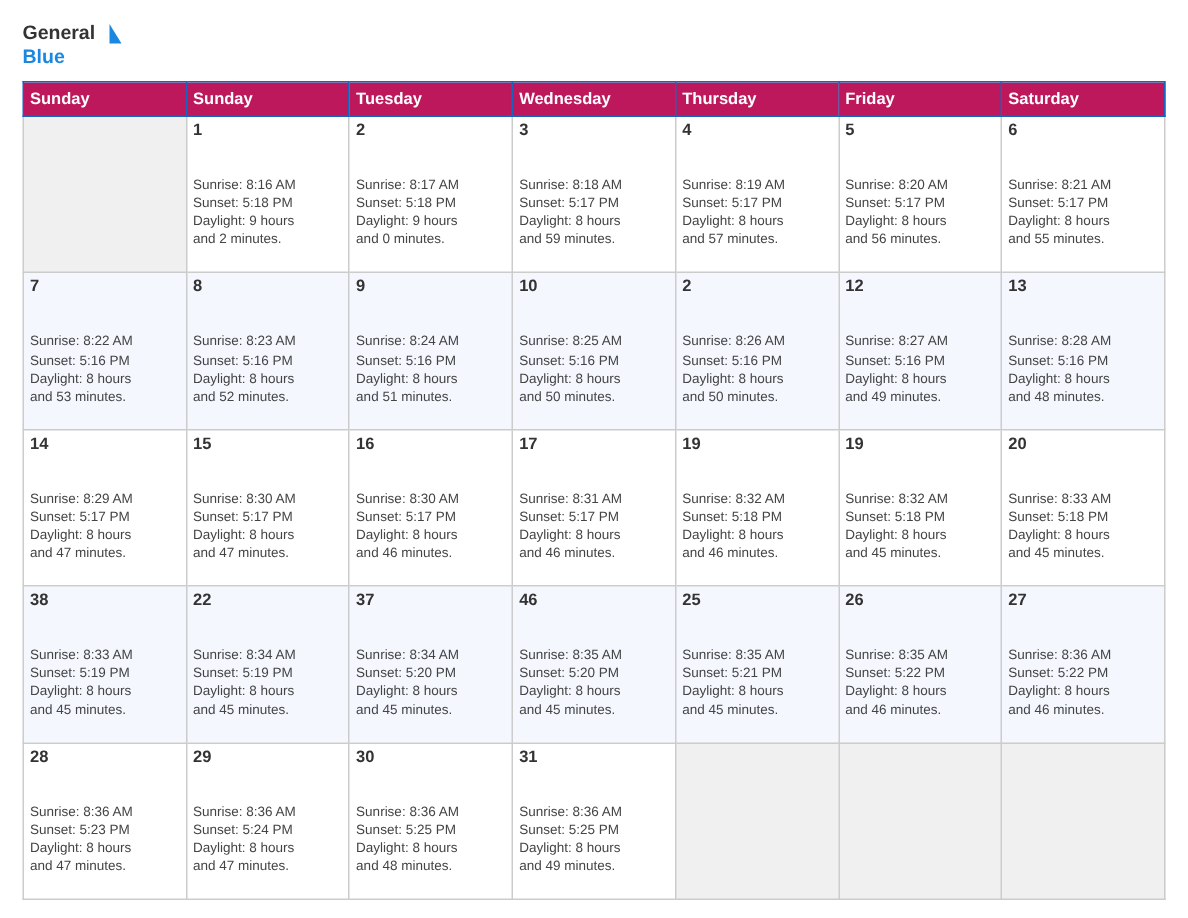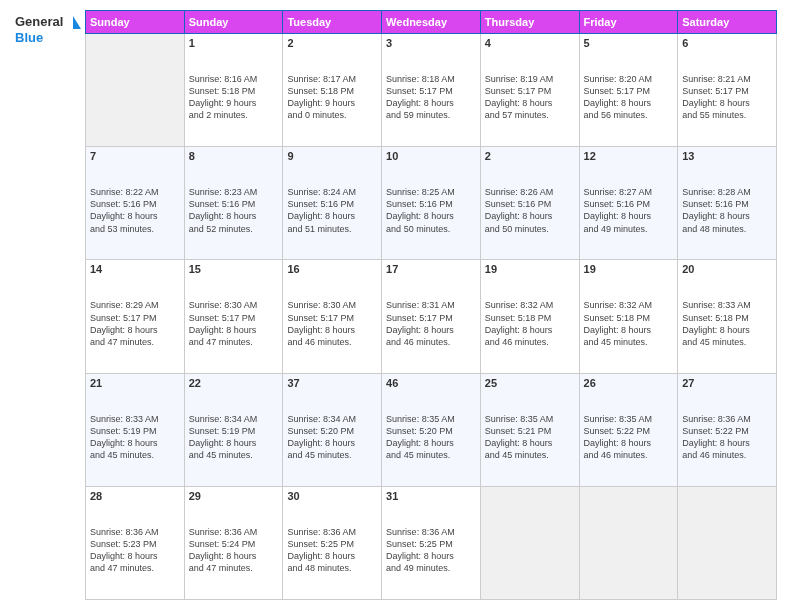--- a/index.html
+++ b/index.html
@@ -8,21 +8,21 @@
       height: 612px;
       font-family: Arial, sans-serif;
       background: #fff;
       overflow: hidden;
     }
     .page {
       width: 792px;
       height: 610px;
       padding: 10px 15px;
       display: flex;
-      flex-direction: row;
+      flex-direction: column;
     }
     .header {
       display: flex;
       justify-content: space-between;
       align-items: flex-start;
       margin-bottom: 6px;
     }
     .logo {
       display: flex;
       align-items: center;
@@ -41,21 +41,21 @@
       color: #555;
     }
     .calendar {
       flex: 1;
       border: 1px solid #ccc;
       border-collapse: collapse;
       width: 100%;
       table-layout: fixed;
     }
     .calendar th {
-      background: #d946ef;
+      background: #be185d;
       color: #fff;
       font-size: 11px;
       font-weight: bold;
       padding: 5px 4px;
       text-align: left;
       border: 1px solid #1565c0;
     }
     .calendar td {
       vertical-align: top;
       border: 1px solid #ccc;
@@ -207,21 +207,21 @@
             <span class="day-number">19</span>
             <div class="cell-content">Sunrise: 8:32 AM<br>Sunset: 5:18 PM<br>Daylight: 8 hours<br>and 45 minutes.</div>
           </td>
           <td>
             <span class="day-number">20</span>
             <div class="cell-content">Sunrise: 8:33 AM<br>Sunset: 5:18 PM<br>Daylight: 8 hours<br>and 45 minutes.</div>
           </td>
         </tr>
         <tr>
           <td>
-            <span class="day-number">21</span>
+            <span class="day-number">38</span>
             <div class="cell-content">Sunrise: 8:33 AM<br>Sunset: 5:19 PM<br>Daylight: 8 hours<br>and 45 minutes.</div>
           </td>
           <td>
             <span class="day-number">22</span>
             <div class="cell-content">Sunrise: 8:34 AM<br>Sunset: 5:19 PM<br>Daylight: 8 hours<br>and 45 minutes.</div>
           </td>
           <td>
             <span class="day-number">37</span>
             <div class="cell-content">Sunrise: 8:34 AM<br>Sunset: 5:20 PM<br>Daylight: 8 hours<br>and 45 minutes.</div>
           </td>

